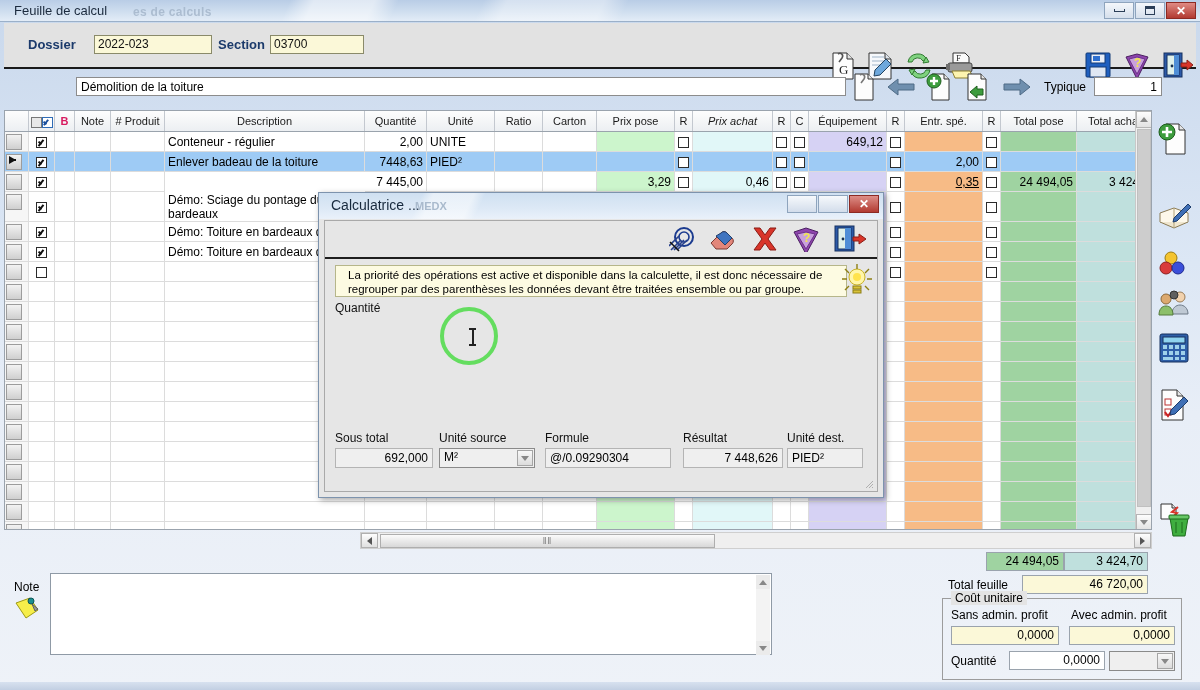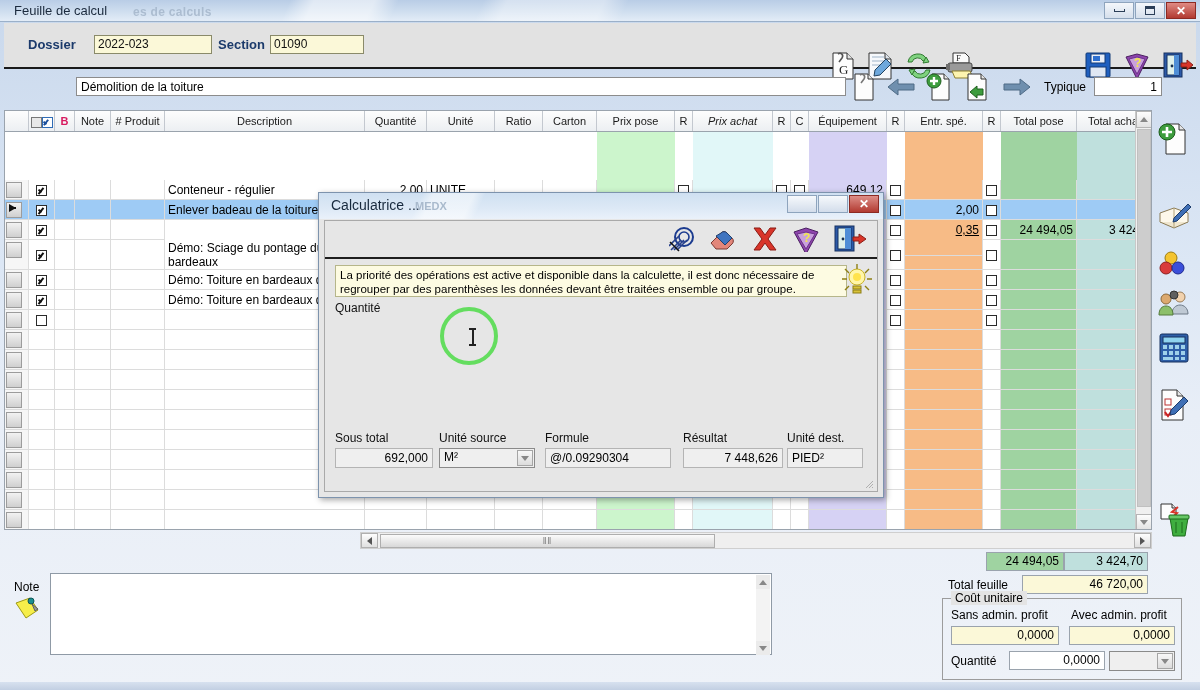--- a/index.html
+++ b/index.html
@@ -91,21 +91,21 @@
     background:linear-gradient(180deg,#fdfdfd,#eceff2);
     border-bottom:1px solid #9aa3ad;
   }
   .hc {
     position:absolute; top:0; height:20px; line-height:20px;
     text-align:center; font-size:11px; color:#1a1a1a;
     border-right:1px solid #c3c8cf; overflow:hidden; white-space:nowrap;
   }
   .hc.b { color:#d81b60; font-weight:bold; }
 
-  .grow { position:absolute; left:0; height:20px; width:1148px;margin-top:48px; }
+  .grow { position:absolute; left:0; height:20px; width:1148px; }
   .gcell {
     position:absolute; top:0; height:20px; line-height:20px;
     font-size:12px; border-right:1px solid #dcdcdc; border-bottom:1px solid #dcdcdc;
     overflow:hidden; white-space:nowrap; padding:0 3px;
   }
   .gcell.num { text-align:right; }
   .sel { background:#9ecbf5 !important; }
 
   .rowhdr {
     position:absolute; left:1px; top:2px; width:16px; height:16px;
@@ -234,21 +234,21 @@
     background:#e6e6e6; border:1px solid #a9a9a9;
   }
   #dlg .dtoolbar {
     position:absolute; left:0; top:0; width:552px; height:38px;
     background:#e6e6e6; border-bottom:2px solid #1e1e1e;
     display:flex; align-items:center; justify-content:flex-end; gap:12px; padding-right:10px;
   }
   .tip {
     position:absolute; left:10px; top:44px; width:512px; height:32px;
     background:#fdfbe2; border:1px solid #b6b68a; font-size:11.5px;
-    padding:2px 4px; line-height:14px;
+    padding:2px 12px; line-height:14px;
   }
   .dlabel { position:absolute; font-size:12px; color:#111; }
   .dfield {
     position:absolute; background:#efefef; border:1px solid #b4b4b4;
     height:20px; line-height:18px; font-size:12px; padding:0 4px;
   }
   .qtyArea {
     position:absolute; left:10px; top:96px; width:528px; height:106px;
     background:#fff; border:1px solid #6e9ec4; font-size:12px; padding:2px 4px;
   }
@@ -291,21 +291,21 @@
           <span class="gm-max"></span>
         </div>
       <div class="wbtn close">✕</div>
     </div>
   </div>
 
   <div class="band">
     <div class="lbl" style="left:24px">Dossier</div>
     <div class="fld" style="left:90px;top:12px;width:118px">2022-023</div>
     <div class="lbl" style="left:214px">Section</div>
-    <div class="fld" style="left:266px;top:12px;width:94px">01090</div>
+    <div class="fld" style="left:266px;top:12px;width:94px">03700</div>
 
     <div class="topicons" style="left:826px;">
       <svg width="26" height="30" viewBox="0 0 26 30">
         <path d="M3 2h14l6 6v20H3z" fill="#fdfdfd" stroke="#333"></path>
         <path d="M17 2v6h6" fill="#e2e2e2" stroke="#333"></path>
         <path d="M8 3c3-2 6 1 4 4l-3 4" fill="none" stroke="#555" stroke-width="1.6"></path>
         <text x="9" y="23" font-size="13" font-family="Liberation Serif, serif" fill="#222">G</text>
       </svg>
       <svg width="28" height="30" viewBox="0 0 28 30">
         <path d="M3 2h16l6 6v20H3z" fill="#f6f8fb" stroke="#333"></path>
@@ -509,21 +509,21 @@
           <div class="gcell" style="left: 768px; width: 18px; height: 20px; text-align: center;">
             <span class="cbx" style="left:3px;top:4.5px"></span>
           </div>
           <div class="gcell" style="left: 786px; width: 18px; height: 20px; text-align: center;">
             <span class="cbx" style="left:3px;top:4.5px"></span>
           </div>
           <div class="gcell num" style="left: 804px; width: 78px; height: 20px; background: transparent;"></div>
           <div class="gcell" style="left: 882px; width: 18px; height: 20px; text-align: center;">
             <span class="cbx" style="left:3px;top:4.5px"></span>
           </div>
-          <div class="gcell num" style="left: 900px; width: 78px; height: 36px; background: transparent; text-decoration: underline;">0,35</div>
+          <div class="gcell num" style="left: 900px; width: 78px; height: 20px; background: transparent; text-decoration: underline;">0,35</div>
           <div class="gcell" style="left: 978px; width: 18px; height: 20px; text-align: center;">
             <span class="cbx" style="left:3px;top:4.5px"></span>
           </div>
           <div class="gcell num" style="left: 996px; width: 76px; height: 20px; background: transparent;">24 494,05</div>
           <div class="gcell num" style="left: 1072px; width: 76px; height: 20px; background: transparent;">3 424,7</div>
         </div>
         <div class="grow" style="top: 81px; height: 30px;">
           <div class="gcell" style="left: 0px; width: 24px; height: 30px; text-align: center; background: rgb(246, 246, 246);">
             <span class="rowhdr"></span>
           </div>

